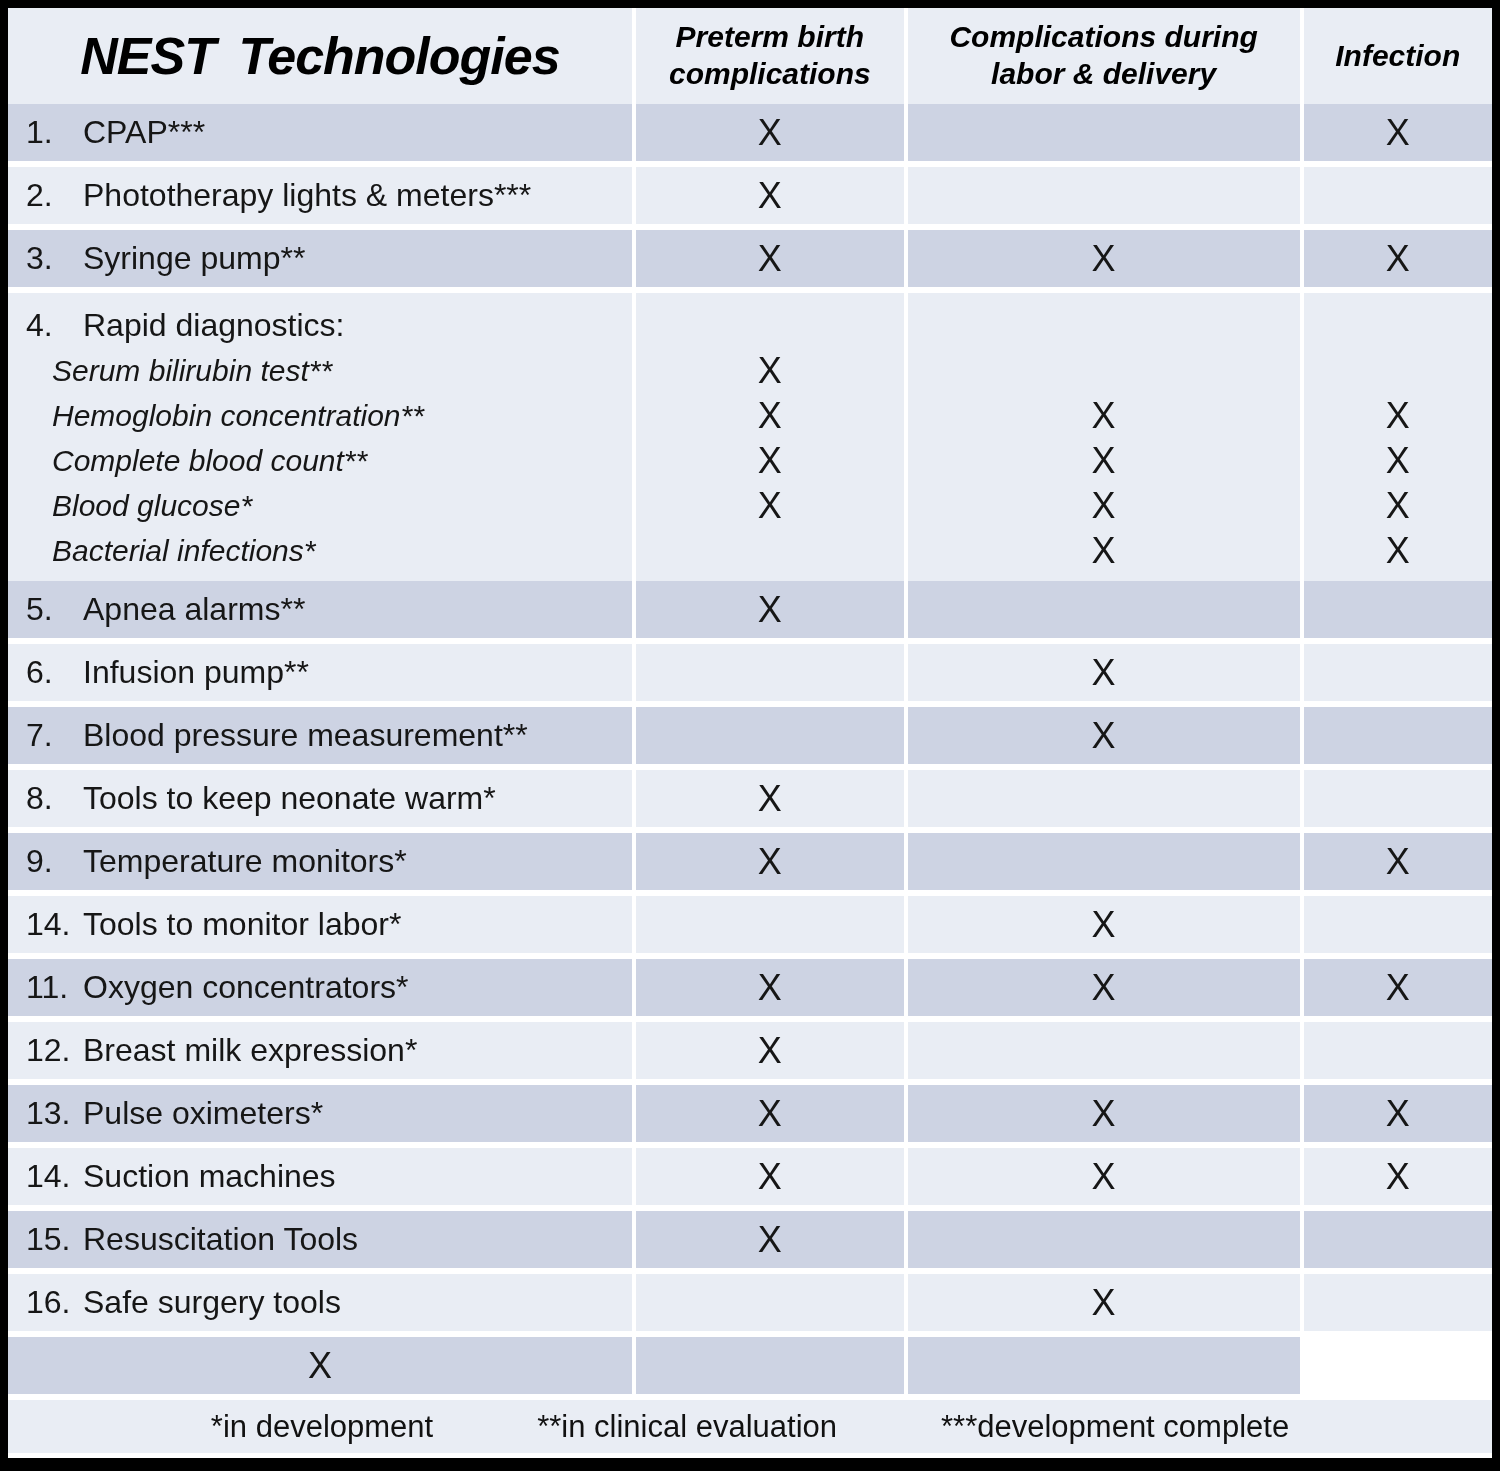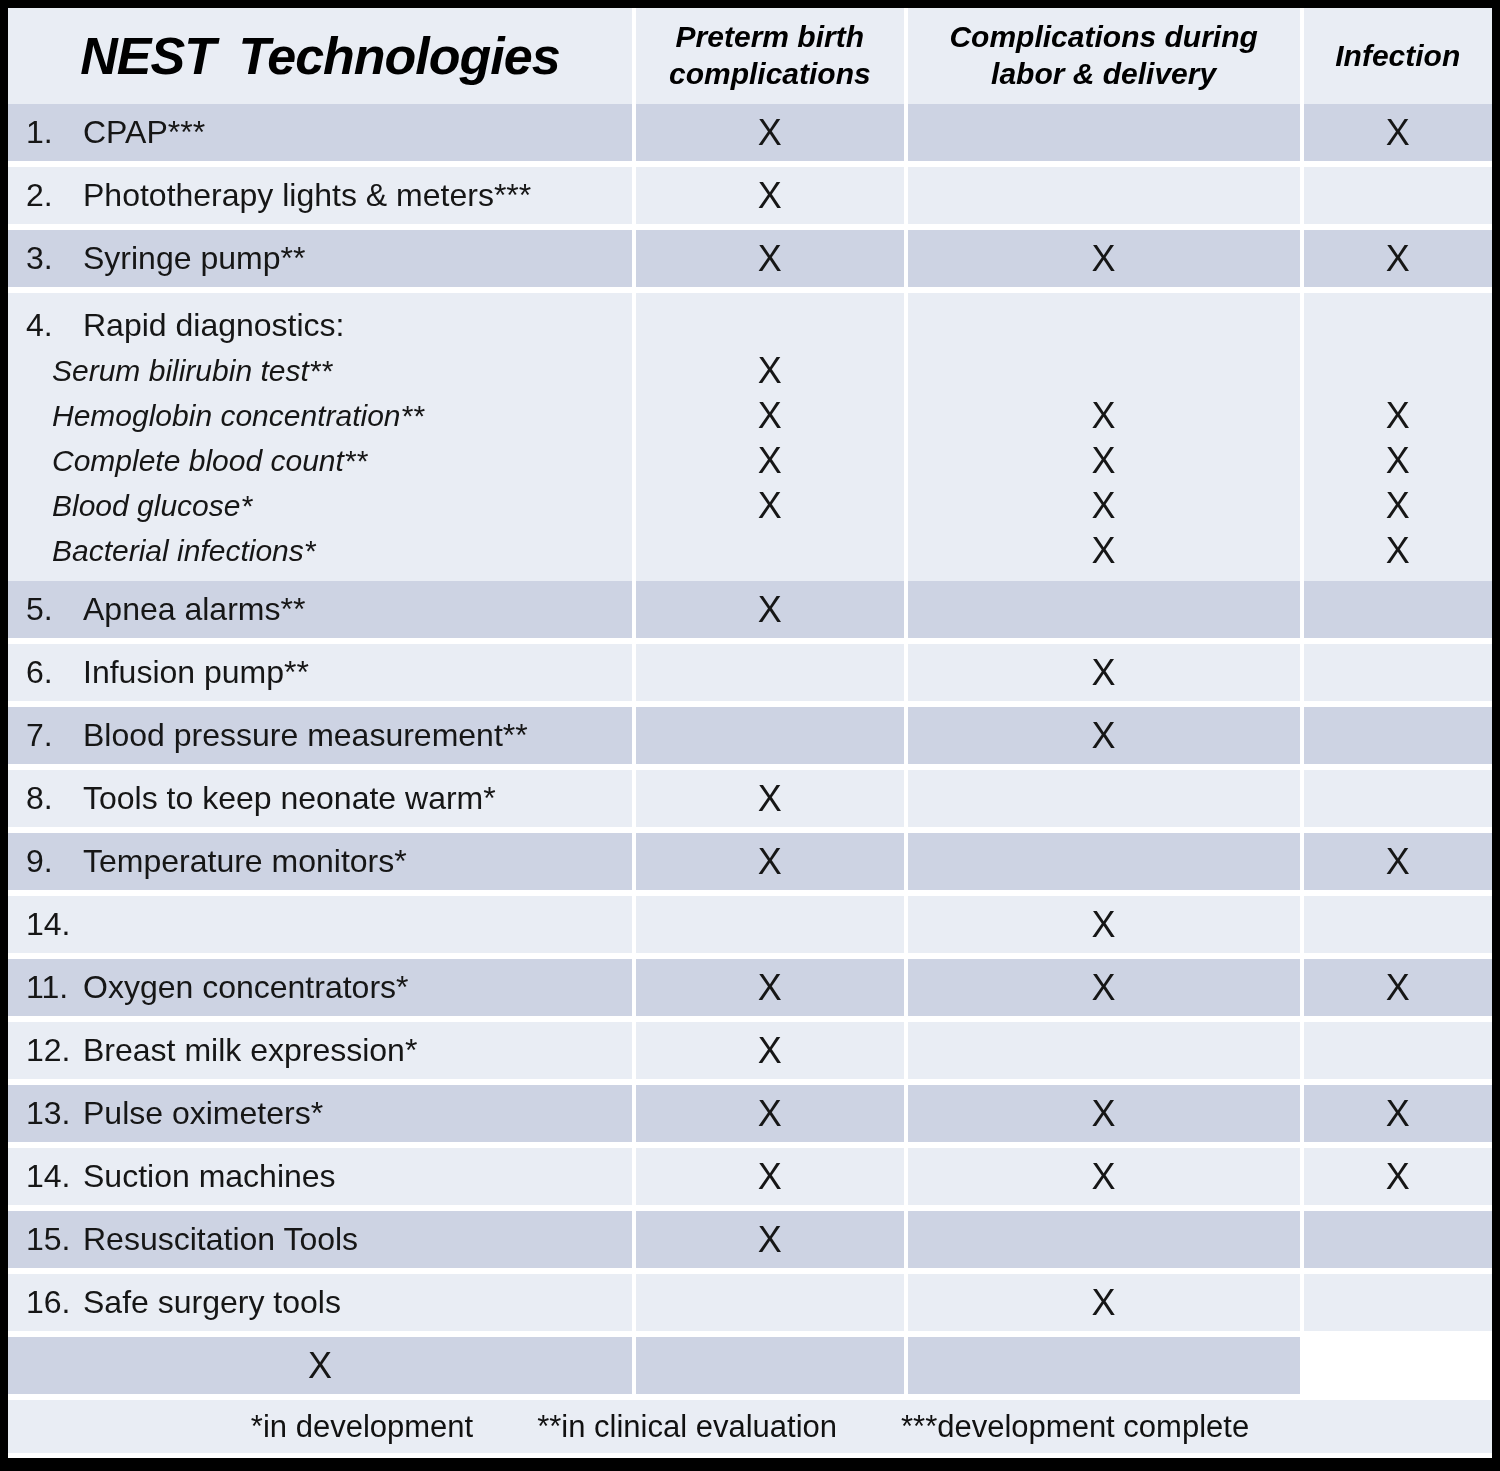--- a/index.html
+++ b/index.html
@@ -39,21 +39,21 @@
   .std .head-line{height:100%;}
   .num{flex:0 0 57px;width:57px;}
   .mark-cell{font-size:36px;}
   .std .mark-cell{display:flex;align-items:center;justify-content:center;}
   .tall-cell{padding-top:10px;}
   .tall-cell .line{height:45px;display:flex;align-items:center;}
   .sub-line{padding-left:44px;font-size:30px;font-style:italic;}
   .tall .mark-cell .line{justify-content:center;}
   .row.footer{
     display:flex;height:53px;background:var(--row-light,#e9edf4);
-    align-items:center;justify-content:center;gap:64px;
+    align-items:center;justify-content:center;gap:104px;
     font-size:31px;color:#111;
   }
 </style>
 </head>
 <body>
 
 <div class="frame">
   <div class="table">
 
     <div class="row header">
@@ -186,20 +186,21 @@
             </div>
           </div>
           <div class="cell mark-cell">X</div>
           <div class="cell mark-cell"></div>
           <div class="cell mark-cell">X</div>
         </div>
         <div class="row std light">
           <div class="cell name-cell">
             <div class="line head-line">
               <span class="num">14.</span>
+              <span class="lbl">Tools to monitor labor*</span>
             </div>
           </div>
           <div class="cell mark-cell"></div>
           <div class="cell mark-cell">X</div>
           <div class="cell mark-cell"></div>
         </div>
         <div class="row std dark">
           <div class="cell name-cell">
             <div class="line head-line">
               <span class="num">11.</span>

